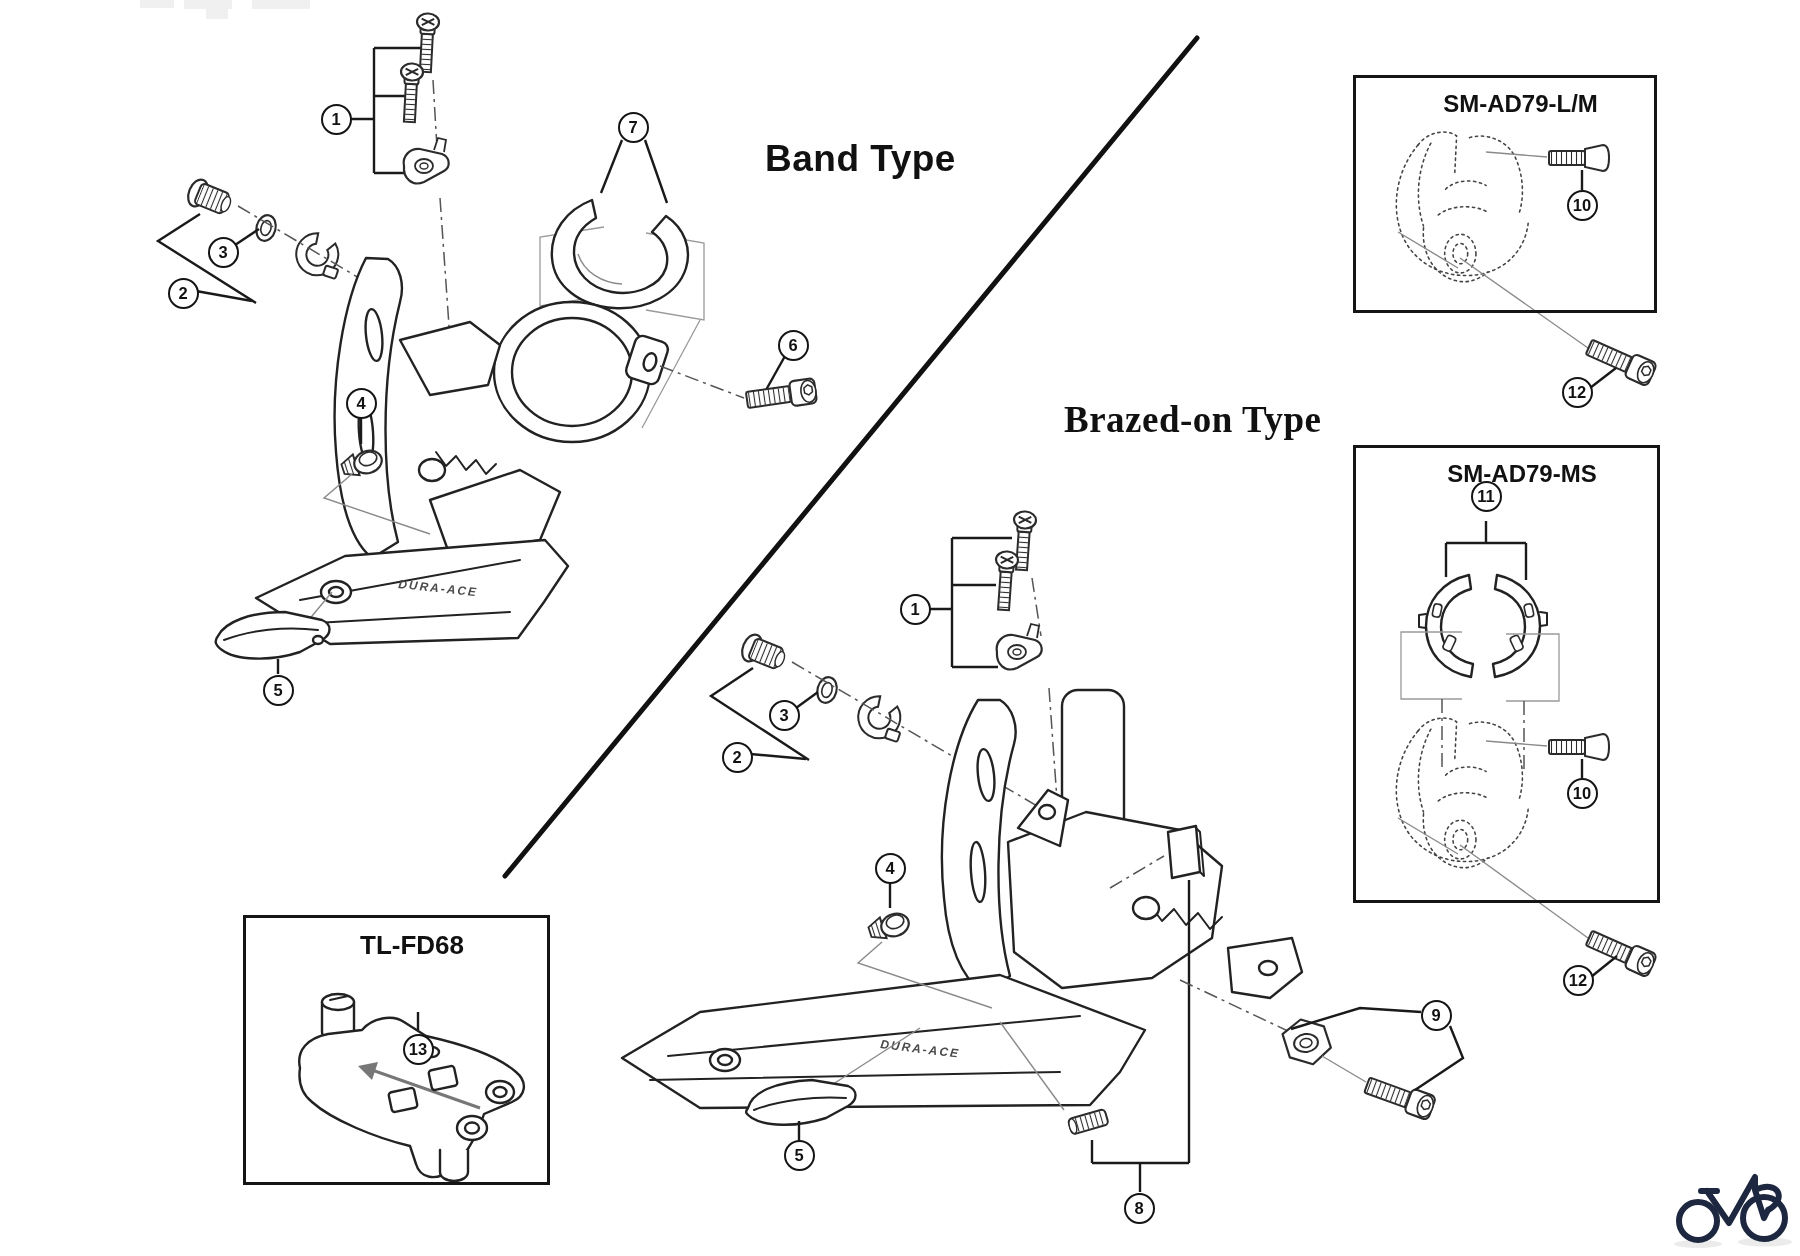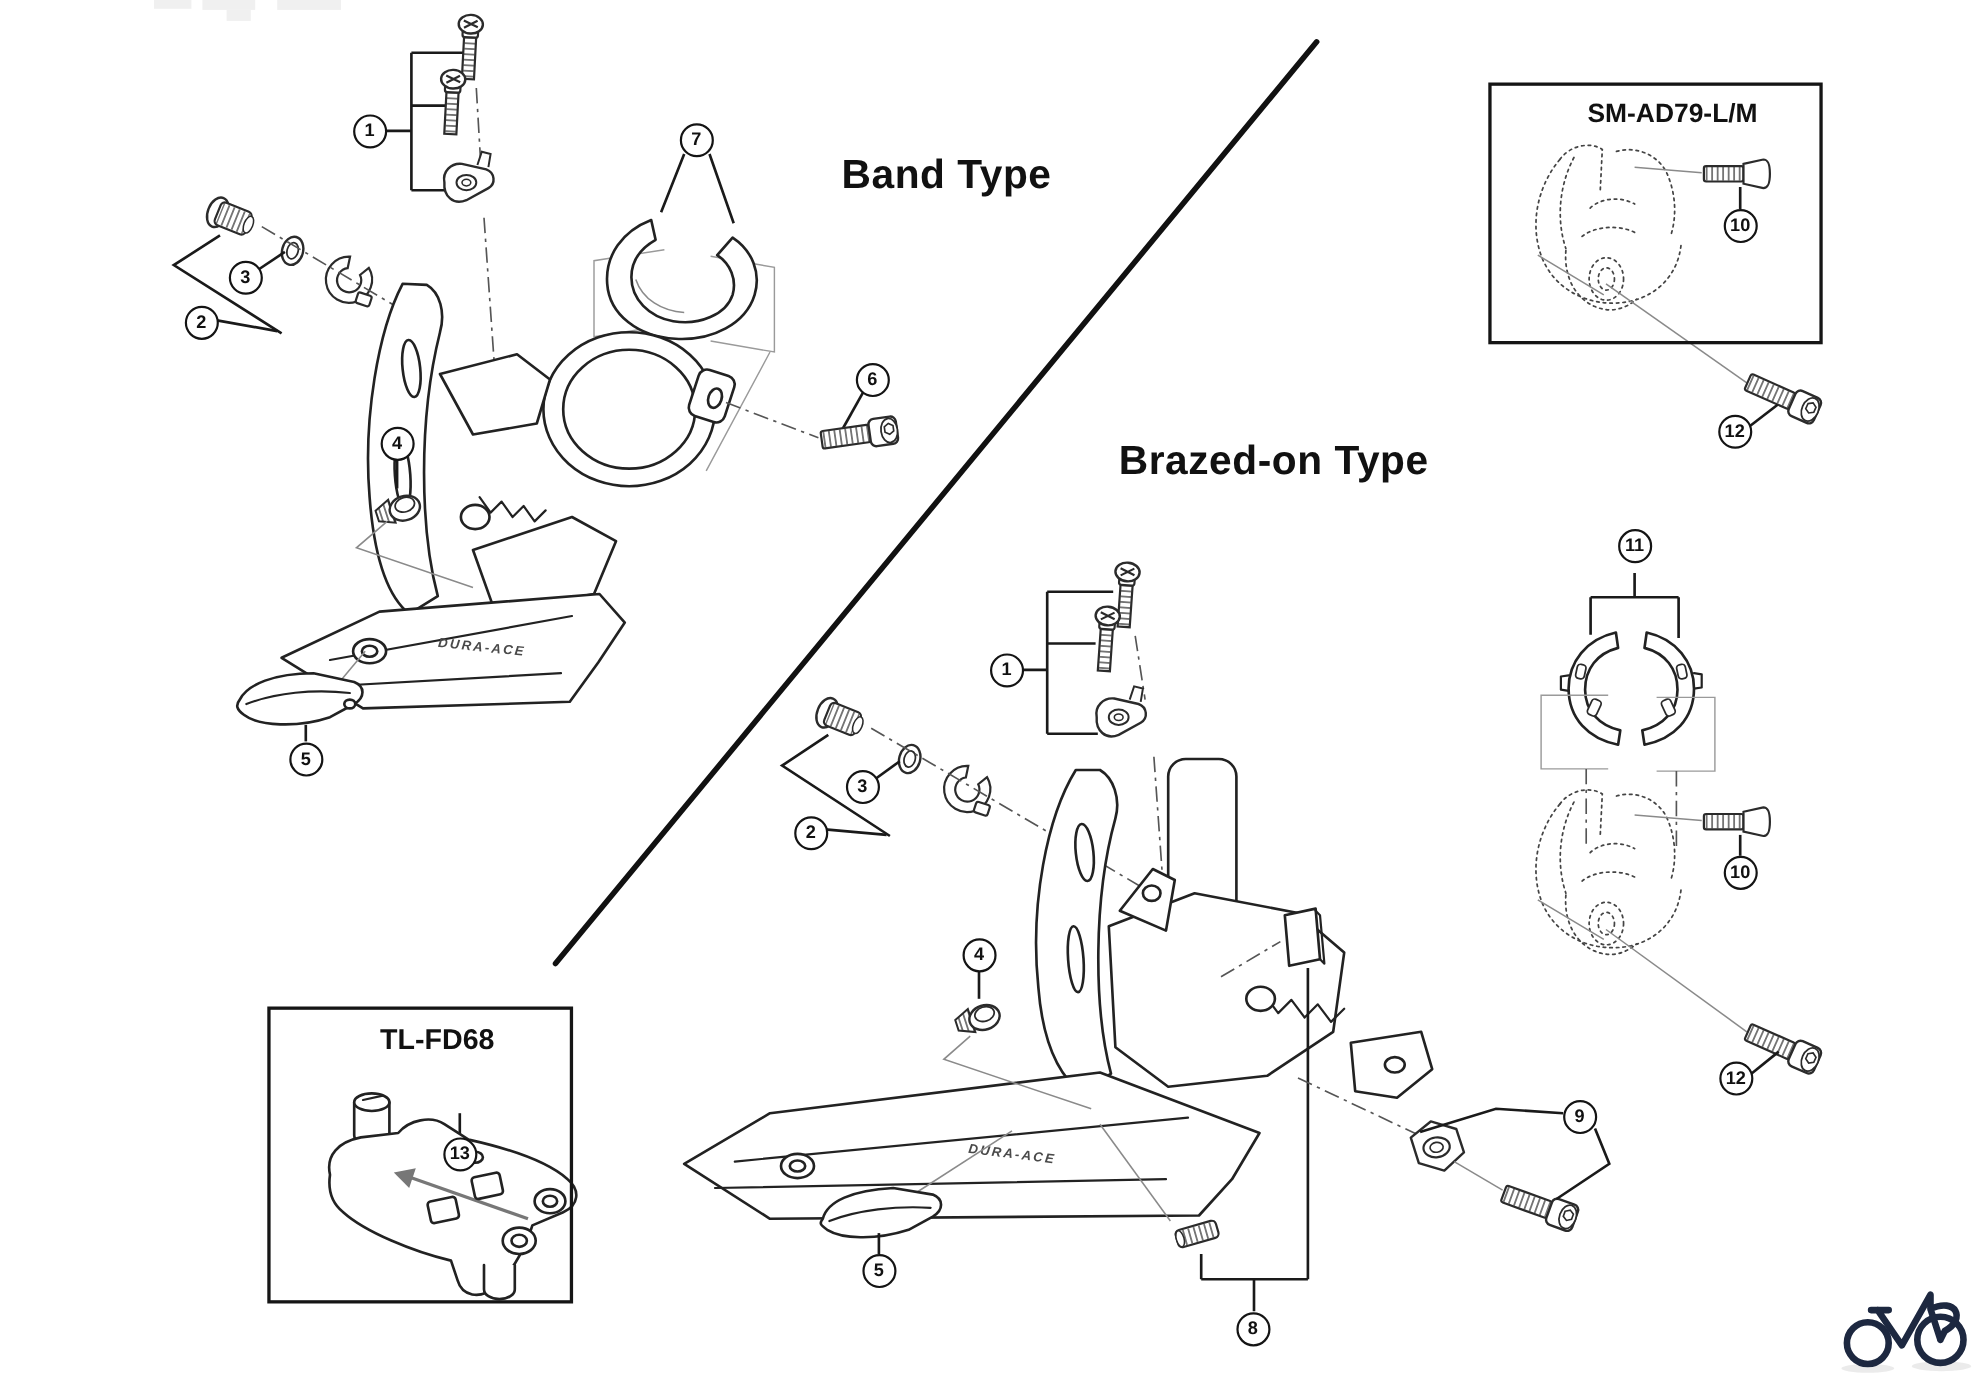--- a/index.html
+++ b/index.html
@@ -317,26 +317,29 @@
       <ellipse cx="1765" cy="1242" rx="27" ry="4.5" fill="#e2e2e2" opacity="0.7"></ellipse>
       <g stroke="#1d2840" stroke-width="6" fill="none" stroke-linecap="round" stroke-linejoin="round">
         <circle cx="1698" cy="1221" r="19"></circle>
         <circle cx="1764" cy="1218" r="21"></circle>
         <path d="M1701,1191 L1717,1191 M1707,1191 L1729,1223 L1755,1177 L1755,1190 C1778,1179 1788,1199 1768,1210 L1764,1218 M1755,1190 L1764,1218"></path>
       </g>
     </g>
   </svg>
 
   <div class="sec-label" style="left:765px;top:138px;">Band Type</div>
-  <div class="sec-label" style="left:1017px;top:398px;">Brazed-on Type</div>
+  <div class="sec-label" style="left:1064px;top:398px;font-family:Liberation Serif, serif;">Brazed-on Type</div>
 
   <div class="pbox" style="left:1353px;top:75px;width:304px;height:238px;">
     <div class="pbox-title">SM-AD79-L/M</div>
   </div>
-  <div class="pbox" style="left:243px;top:915px;width:278px;height:270px;">
+  <div class="pbox" style="left:1353px;top:445px;width:307px;height:458px;">
+    <div class="pbox-title">SM-AD79-MS</div>
+  </div>
+  <div class="pbox" style="left:243px;top:915px;width:307px;height:270px;">
     <div class="pbox-title big">TL-FD68</div>
   </div>
 
   <div class="co" style="left:336px;top:119px;">1</div>
   <div class="co" style="left:183px;top:293px;">2</div>
   <div class="co" style="left:223px;top:252px;">3</div>
   <div class="co" style="left:361px;top:403px;">4</div>
   <div class="co" style="left:278px;top:690px;">5</div>
   <div class="co" style="left:793px;top:345px;">6</div>
   <div class="co" style="left:633px;top:127px;">7</div>

